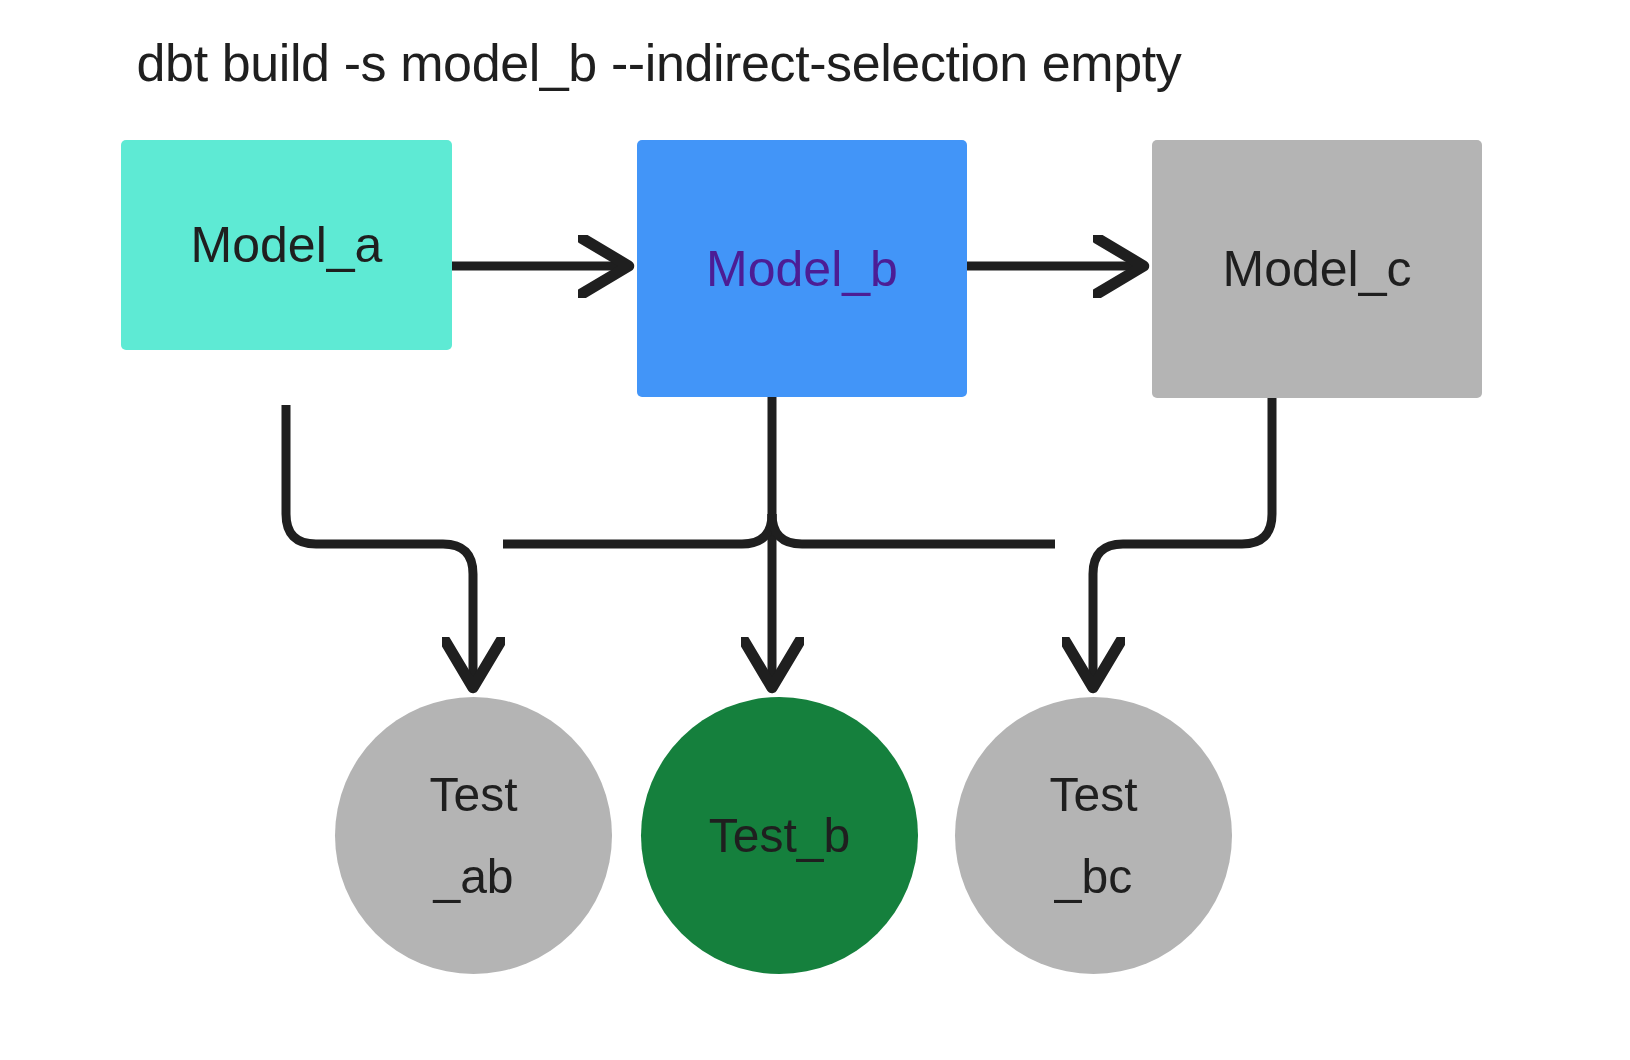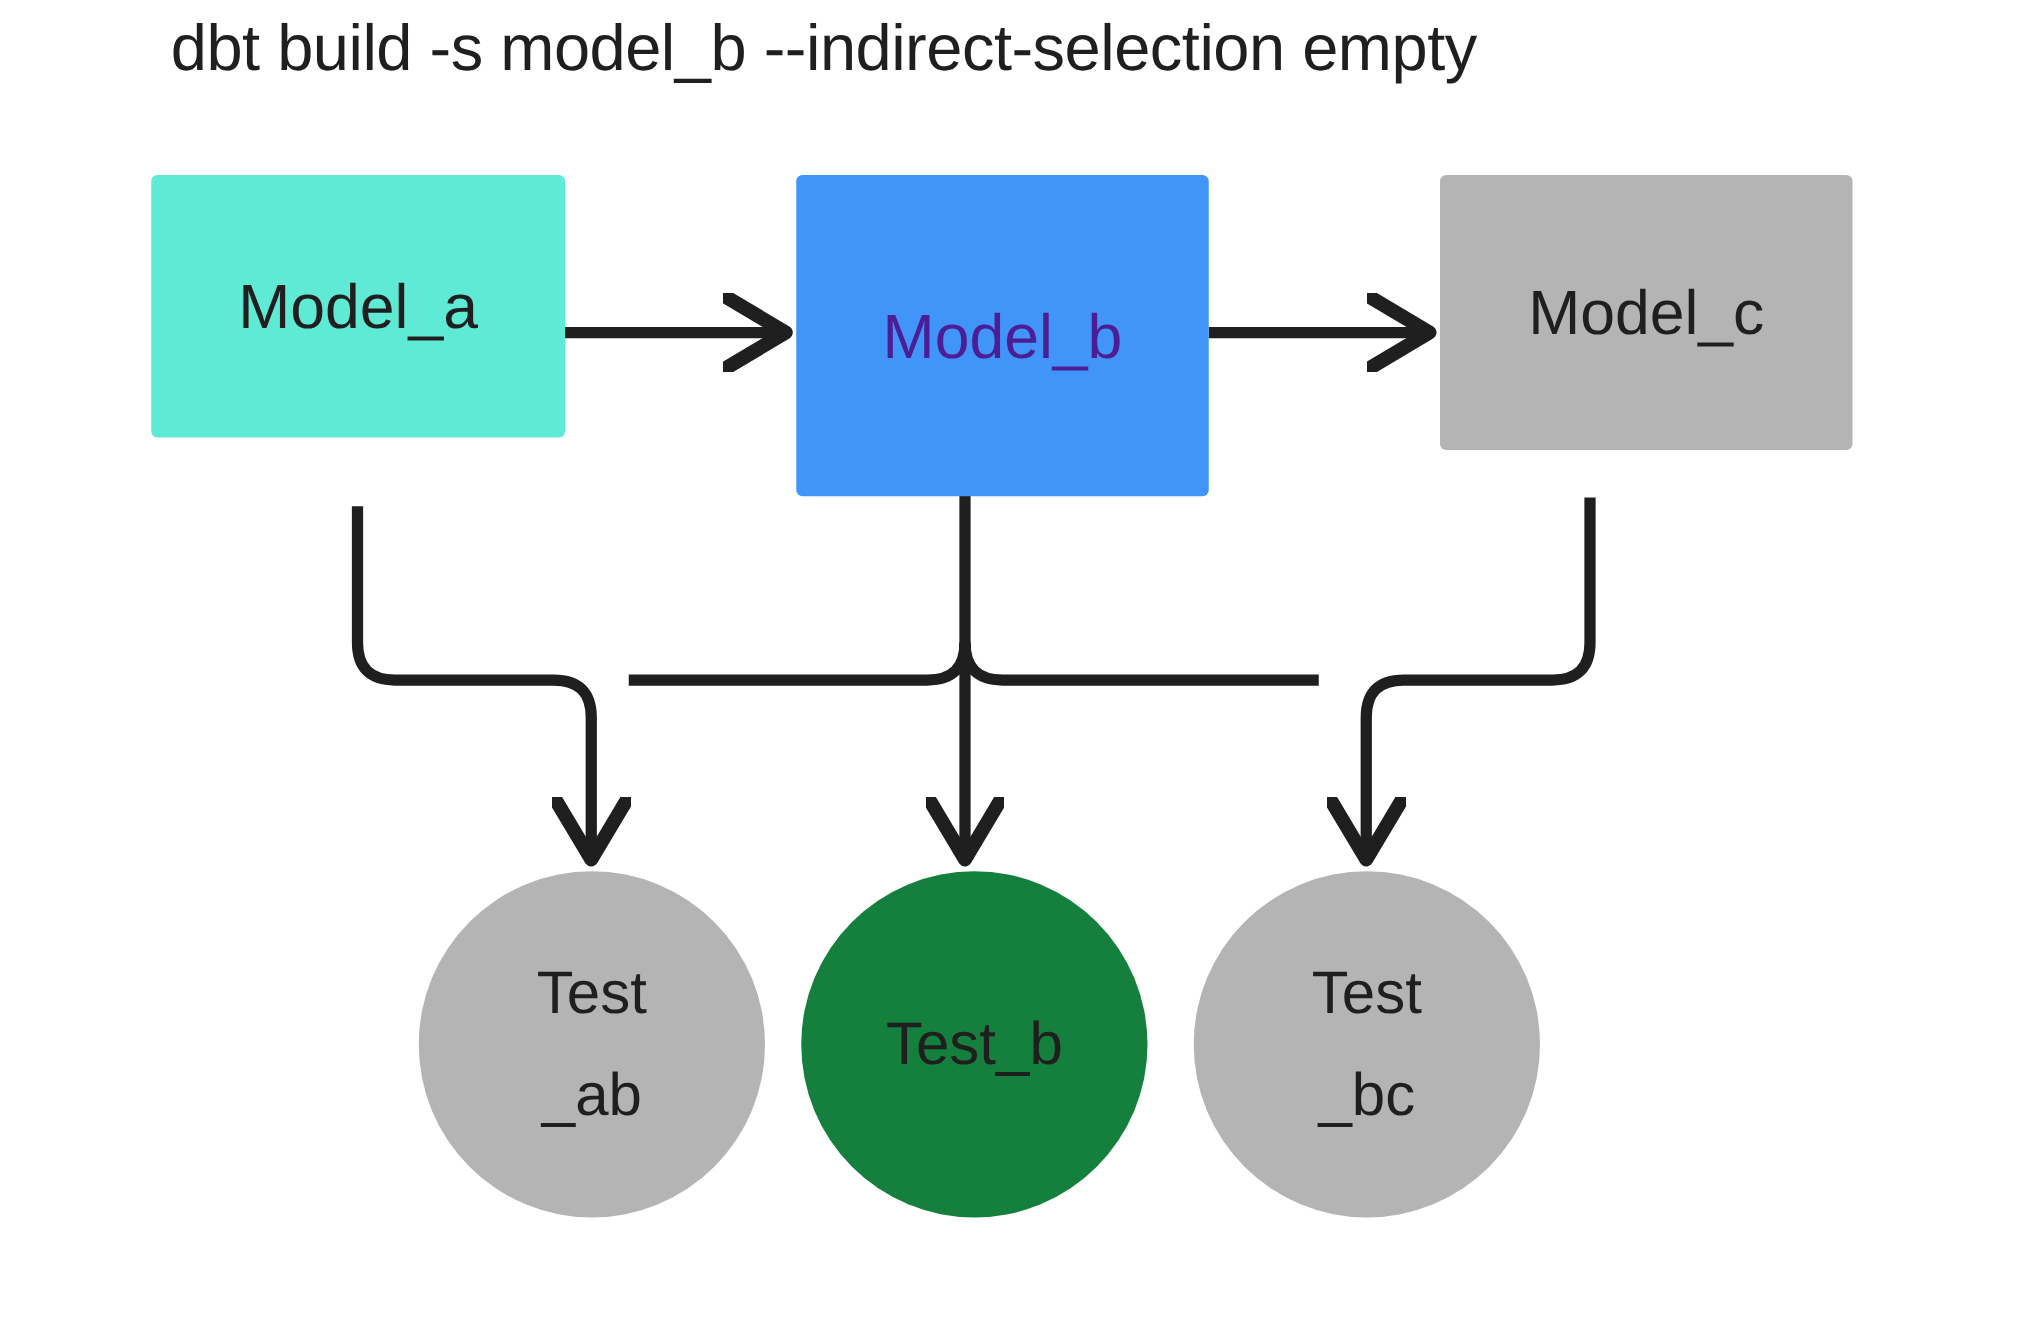--- a/index.html
+++ b/index.html
@@ -23,21 +23,21 @@
     position: absolute;
     left: 0;
     top: 0;
     width: 1630px;
     height: 1060px;
     pointer-events: none;
   }
   .title {
     position: absolute;
     left: 0;
-    top: 8px;
+    top: 32px;
     width: 1318px;
     text-align: center;
     font-size: 52px;
     line-height: 62px;
     color: #1f1f1f;
     letter-spacing: -0.4px;
     white-space: nowrap;
   }
   .node-box {
     position: absolute;
@@ -63,21 +63,21 @@
   }
   .node-circle .node-label {
     font-size: 48px;
     line-height: 82px;
     text-align: center;
     white-space: pre-line;
     color: #1f1f1f;
   }
   #box-model-a { left: 121px;  top: 140px; width: 331px; height: 210px; background: #5eead4; justify-content: center; }
   #box-model-b { left: 637px;  top: 140px; width: 330px; height: 257px; background: #4295f8; }
-  #box-model-c { left: 1152px; top: 140px; width: 330px; height: 220px; background: #b4b4b4; }
+  #box-model-c { left: 1152px; top: 140px; width: 330px; height: 258px; background: #b4b4b4; }
   #box-model-a .node-label { color: #1f1f1f; }
   #box-model-b .node-label { color: #4c1d95; }
   #box-model-c .node-label { color: #1f1f1f; }
   #circle-test-ab { left: 335px;  top: 697px; width: 277px; height: 277px; background: #b4b4b4; }
   #circle-test-b  { left: 641px;  top: 697px; width: 277px; height: 277px; background: #15803d; }
   #circle-test-bc { left: 955px;  top: 697px; width: 277px; height: 277px; background: #b4b4b4; }
 </style>
 </head>
 <body>
 

